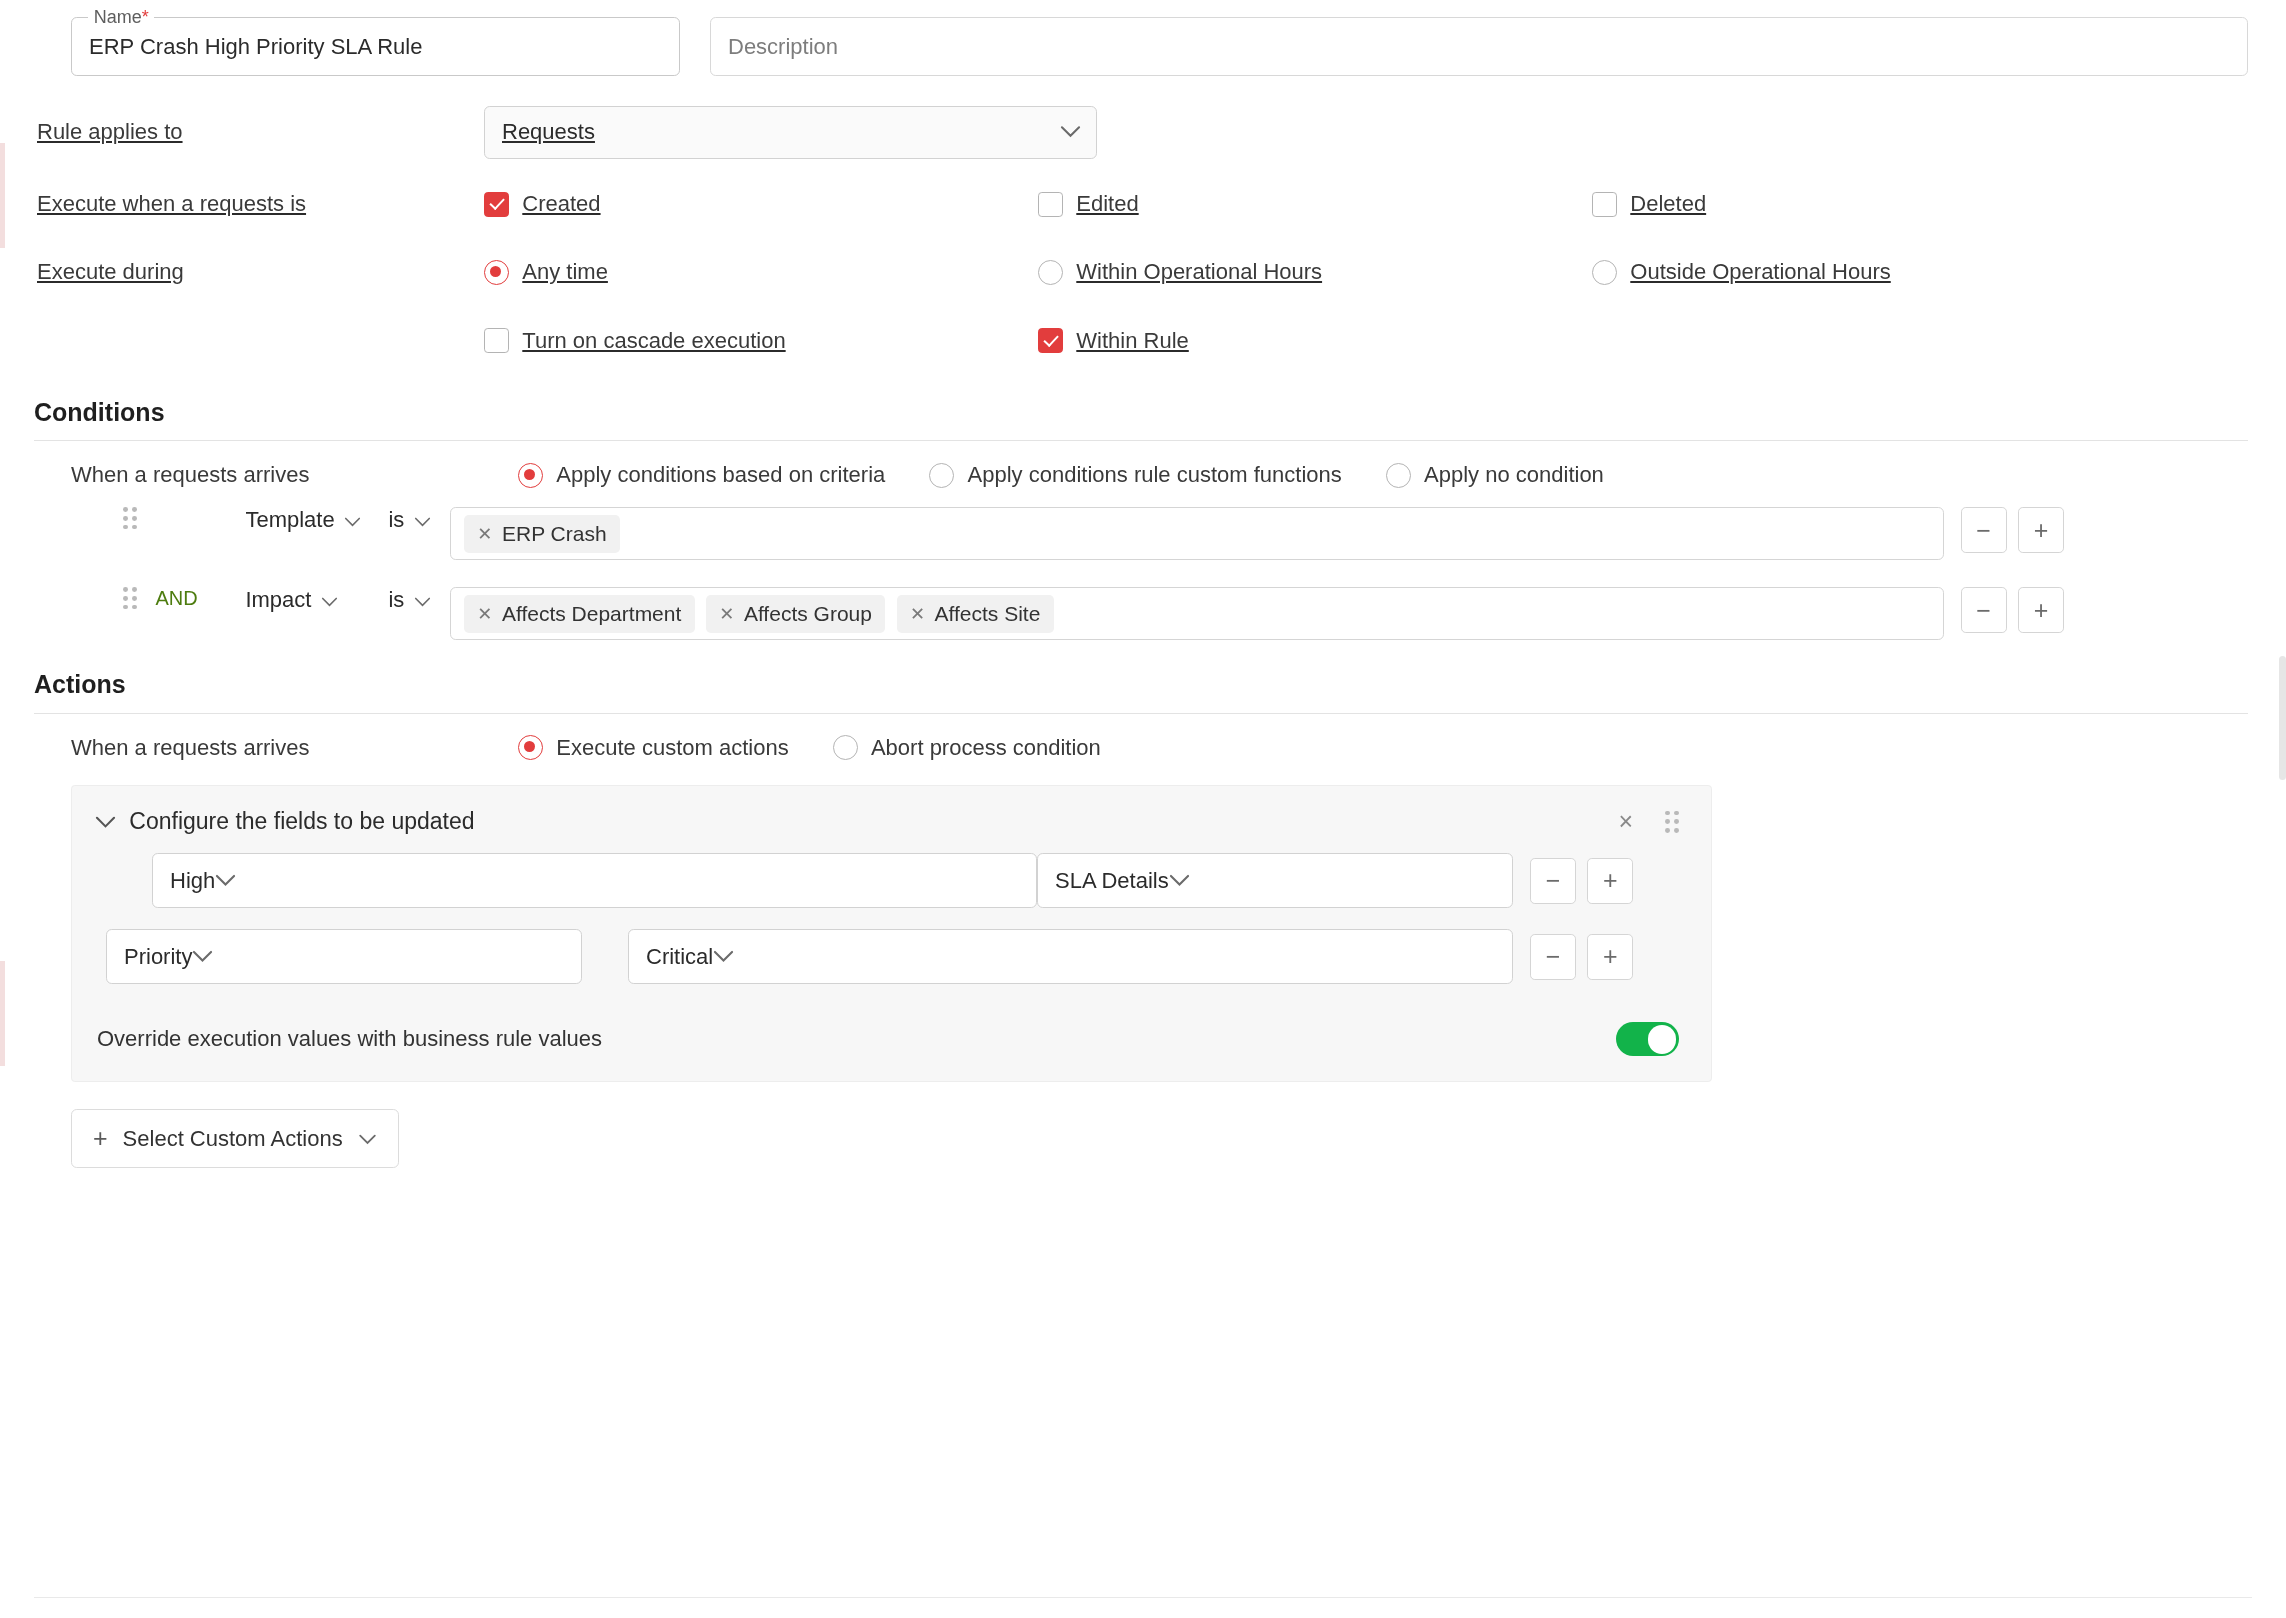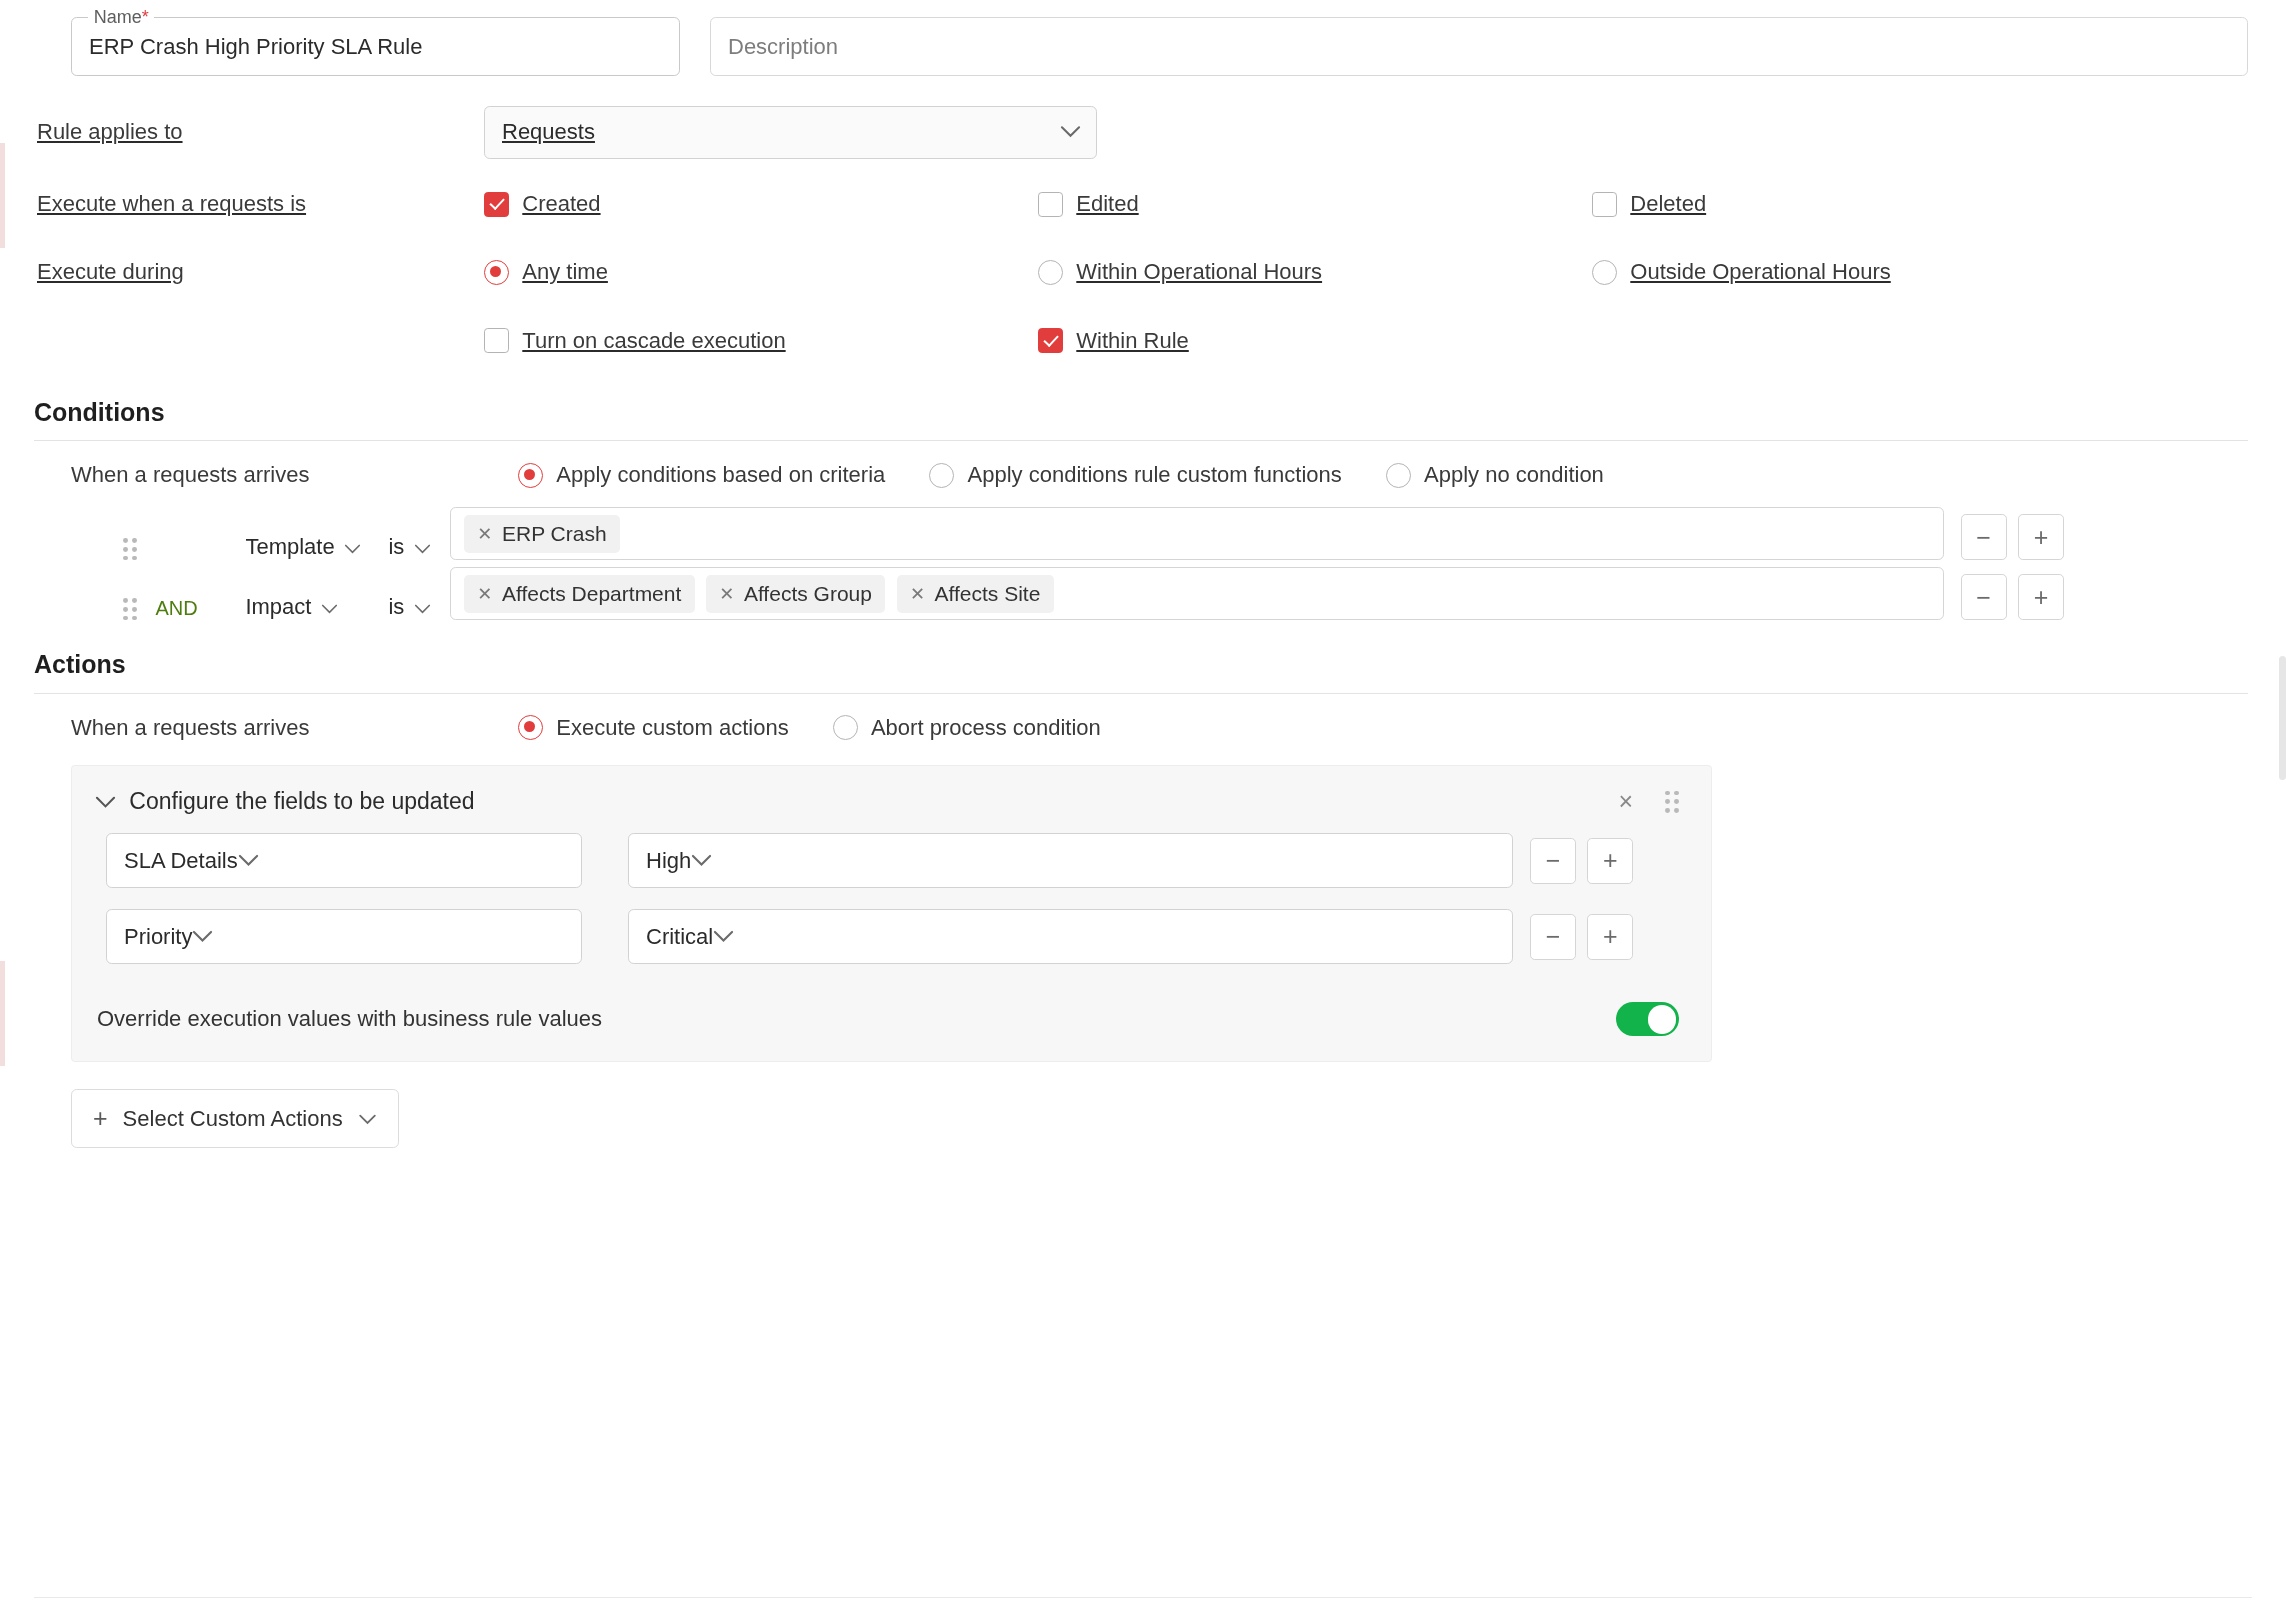--- a/index.html
+++ b/index.html
@@ -184,23 +184,23 @@
   .cond-row .row-label { width: 447px; }
   .cond-opt { margin-right: 44px; }
 
   
   .criteria-wrap {
     margin: 5.7px 0 0 114px;
     width: 1950px;
   }
   .crit-row {
     display: flex;
-    align-items: flex-end;
+    align-items: flex-start;
     gap: 0;
-    margin-bottom: 7px;
+    margin-bottom: 27px;
   }
   .drag {
     width: 32px;
     display: flex;
     justify-content: center;
     color: #b0b0b0;
     cursor: grab;
   }
   .dots {
     display: grid;
@@ -613,30 +613,30 @@
             <i></i>
             <i></i>
             <i></i>
             <i></i>
           </span>
       </span>
     </div>
 
     <div class="field-rows">
       <div class="field-row">
-        <span class="fsel left">
-          <span>SLA Details</span>
+        <span class="fsel right">
+          <span>High</span>
           <span class="chev">
             <svg width="21" height="13.3" viewBox="0 0 22 14">
                 <path d="M2 2 L11 11 L20 2" stroke="#6b6b6b" stroke-width="2.2" fill="none" stroke-linecap="round"></path>
               </svg>
           </span>
         </span>
-        <span class="fsel right">
-          <span>High</span>
+        <span class="fsel left">
+          <span>SLA Details</span>
           <span class="chev">
             <svg width="21" height="13.3" viewBox="0 0 22 14">
                 <path d="M2 2 L11 11 L20 2" stroke="#6b6b6b" stroke-width="2.2" fill="none" stroke-linecap="round"></path>
               </svg>
           </span>
         </span>
         <span class="pm minus">−</span>
         <span class="pm plus">+</span>
       </div>
 

